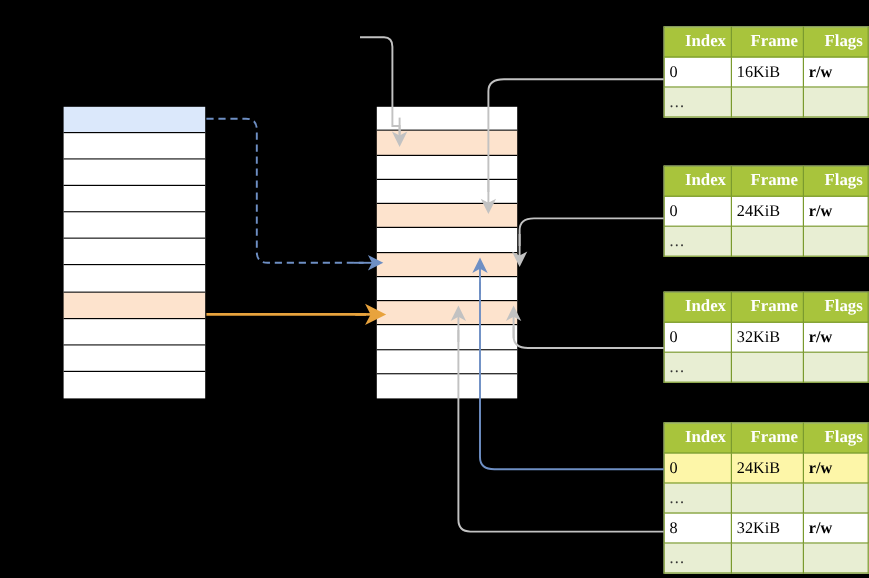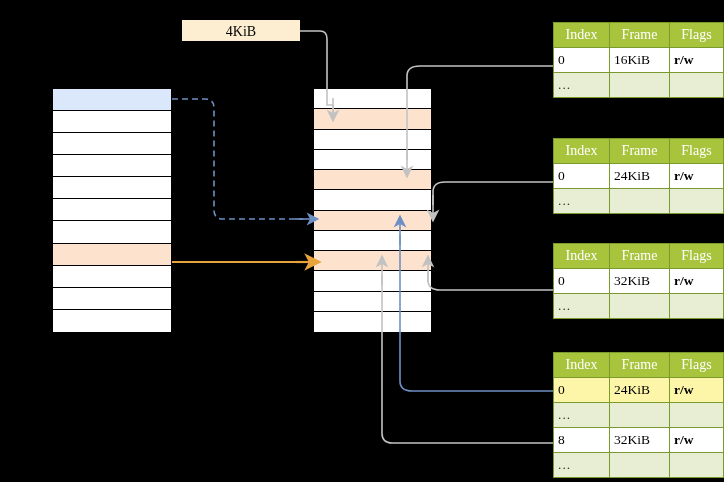--- a/index.html
+++ b/index.html
@@ -25,36 +25,35 @@
 
   
   .ptable{position:absolute;border-collapse:collapse;box-sizing:border-box;
           border:1px solid #7a9a2e;background:#fff;}
   .ptable td,.ptable th{
     border:1px solid #7a9a2e;box-sizing:border-box;
     font-size:13.5px;padding:1px 4px;height:25px;
     font-family:"Liberation Serif", serif;color:#000;
     white-space:nowrap;
   }
-  .ptable th{background:#a8c43c;color:#ffffff;font-weight:normal;font-size:14px;text-align:center;}
+  .ptable th{background:#a8c43c;color:#ffffff;font-weight:bold;font-size:14px;text-align:right;}
   .ptable td.ell{background:#e8eed3;color:#333;letter-spacing:1px;}
   .ptable td.hl{background:#fdf6a8;}
   .c-index{width:56px;}
   .c-frame{width:60px;}
   .c-flags{width:54px;font-weight:bold;}
 
   
   svg.overlay{position:absolute;left:0;top:0;width:724px;height:482px;pointer-events:none;}
 </style>
 </head>
 <body>
 
 <div class="stage">
 
-  <div class="sizelabel" style="left:182px;top:20px;width:118px;height:21px;">4KiB</div>
 
   <div class="colblock" id="left-col" style="left:52px;top:88px;width:120px;height:243px;">
       <div class="cell blue" style="height: 22.0909px;"></div>
       <div class="cell" style="height: 22.0909px;"></div>
       <div class="cell" style="height: 22.0909px;"></div>
       <div class="cell" style="height: 22.0909px;"></div>
       <div class="cell" style="height: 22.0909px;"></div>
       <div class="cell" style="height: 22.0909px;"></div>
       <div class="cell" style="height: 22.0909px;"></div>
       <div class="cell peach" style="height: 22.0909px;"></div>

